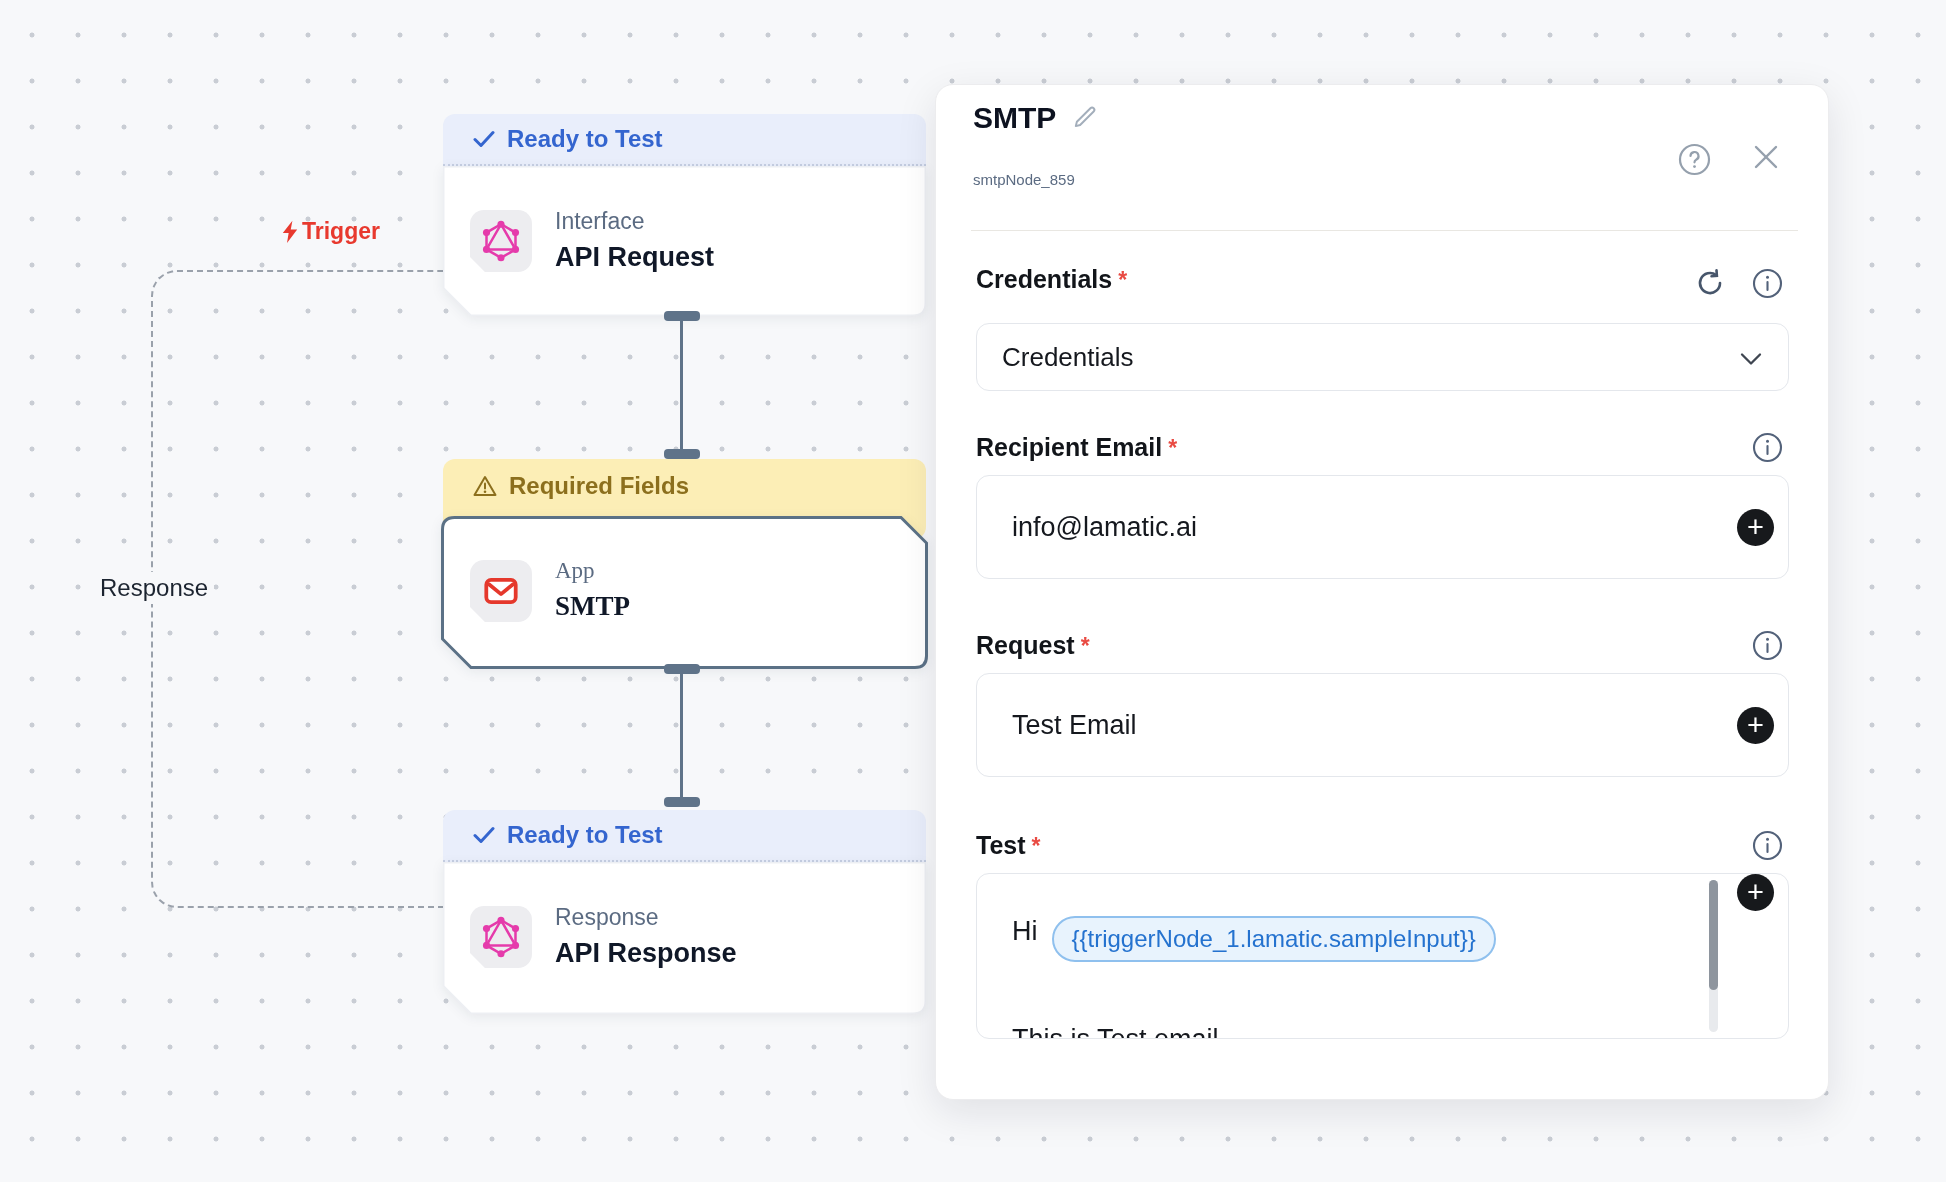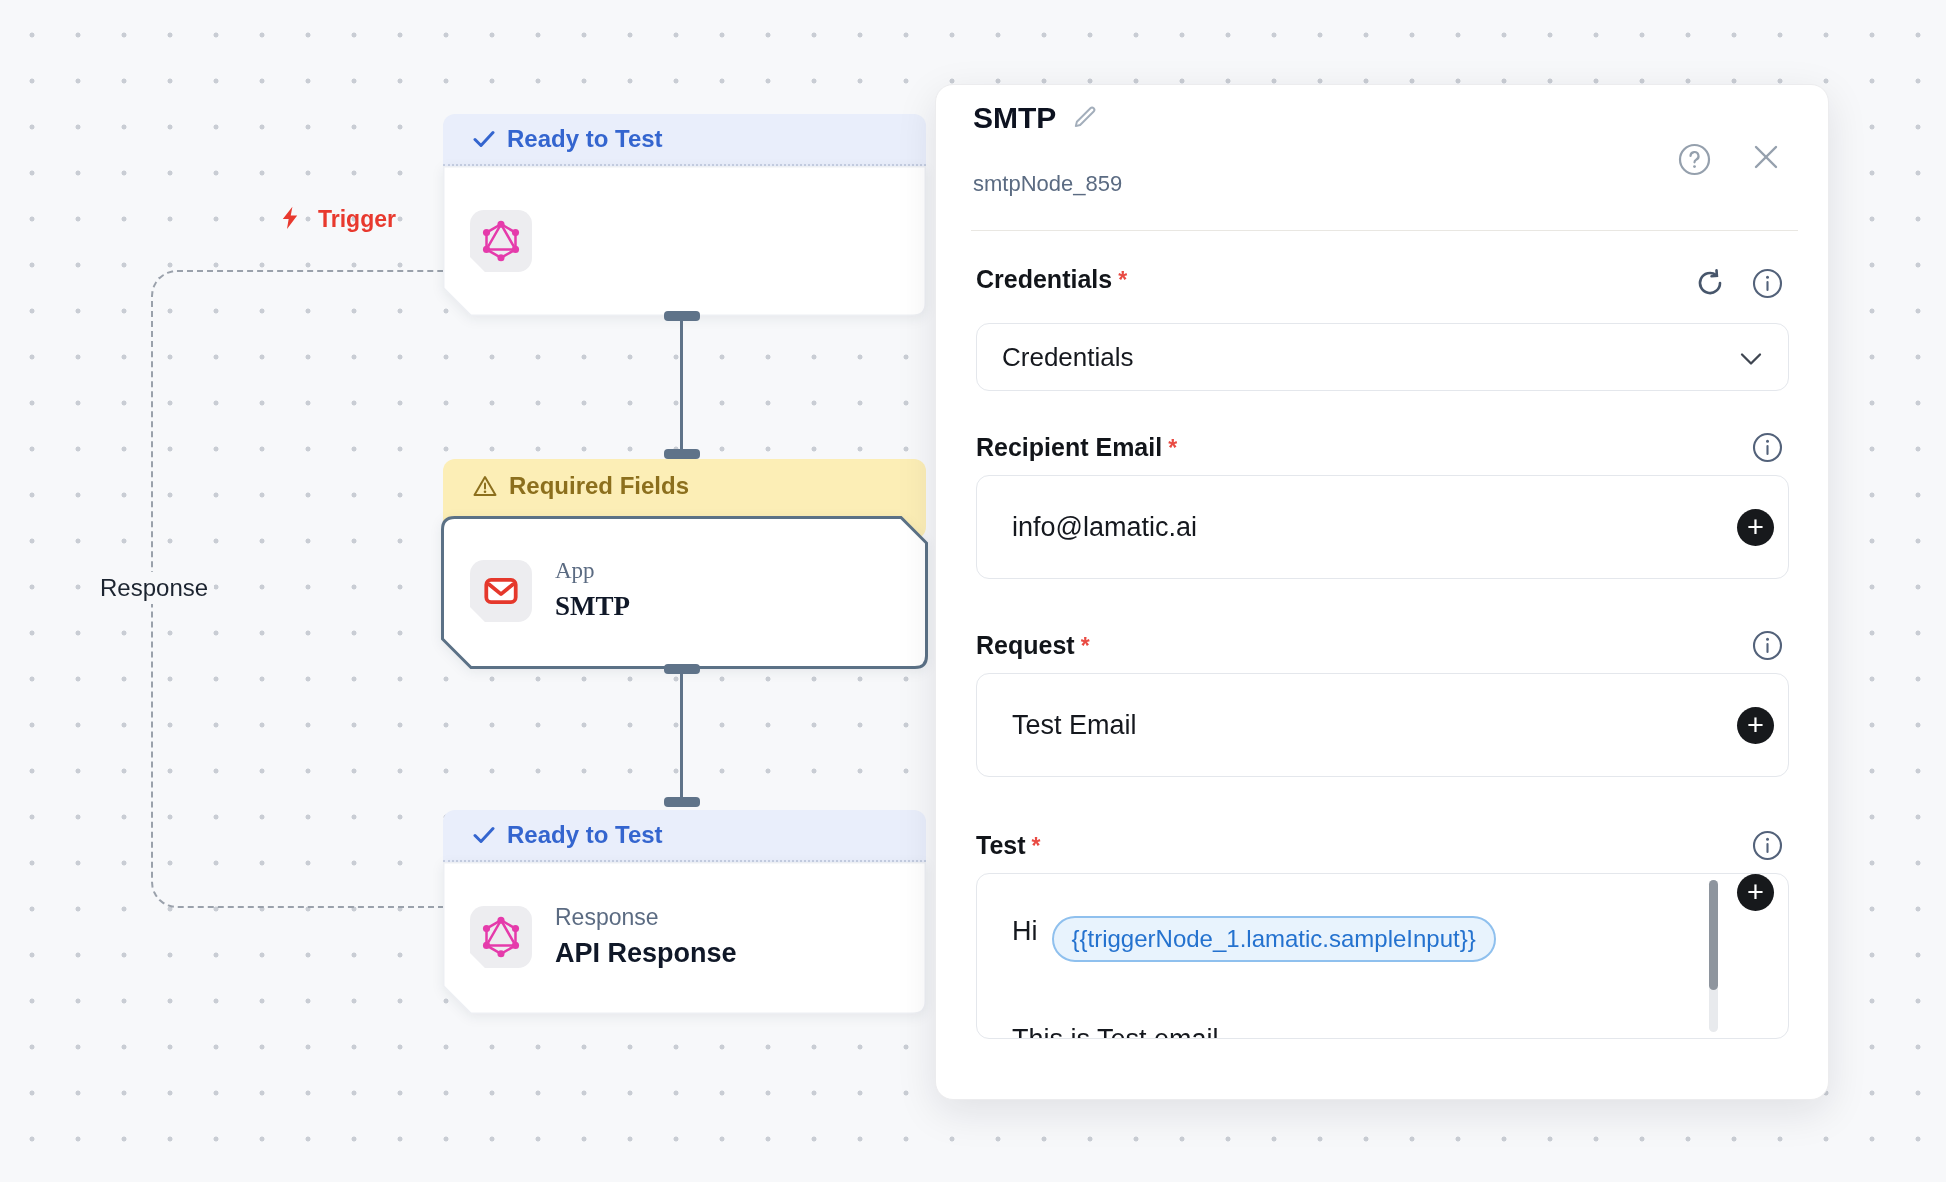--- a/index.html
+++ b/index.html
@@ -17,22 +17,22 @@
 
   
   .loop {
     position:absolute; left:151px; top:270px; width:292px; height:638px;
     border-left:2.5px dashed #9aa1ab;
     border-top:2.5px dashed #9aa1ab;
     border-bottom:2.5px dashed #9aa1ab;
     border-radius:26px 0 0 26px;
   }
   .trigger-label {
-    position:absolute; left:280px; top:206px;
-    display:flex; gap:18px;
+    position:absolute; left:280px; top:218px;
+    display:flex; align-items:center; gap:2px;
     color:#e8392e; font-size:23px; font-weight:700;
   }
   .response-label {
     position:absolute; left:94px; top:572px;
     background:#f7f8fa; padding:2px 6px;
     color:#1c2430; font-size:24px;
   }
 
   
   .node { position:absolute; left:443px; width:483px; }
@@ -59,21 +59,21 @@
   .handle { position:absolute; width:36px; height:10px; background:#5f7389; border-radius:4px; left:664px; }
   .conn-line { position:absolute; width:3px; background:#5f7389; left:680px; }
 
   
   .panel {
     position:absolute; left:935px; top:84px; width:894px; height:1016px;
     background:#ffffff; border:1px solid #ececee; border-radius:18px;
     box-shadow:0 12px 40px rgba(15,23,42,.10);
   }
   .panel-title { position:absolute; left:37px; top:16px; font-size:30px; font-weight:700; color:#0d1220; display:flex; align-items:center; gap:16px;}
-  .panel-subtitle { position:absolute; left:37px; top:86px; font-size:22px; color:#5b6b82; }
+  .panel-subtitle { position:absolute; left:37px; top:86px; font-size:15px; color:#5b6b82; }
   .icon-btn { position:absolute; width:36px; height:36px; display:flex; align-items:center; justify-content:center; color:#95a0ad; cursor:pointer;}
   .help-btn { left:740px; top:56px; }
   .close-btn { left:812px; top:54px; font-size:32px; font-weight:300;}
   .divider { position:absolute; left:35px; top:145px; width:827px; height:1px; background:#e9e7e2; }
 
   .field-label { position:absolute; left:40px; font-size:25px; font-weight:600; color:#12151a; }
   .req { color:#e94b43; margin-left:6px; font-size:23px; }
   .row-icon { position:absolute; width:32px; height:32px; display:flex; align-items:center; justify-content:center; }
 
   .input-box {
@@ -141,20 +141,24 @@
           <g fill="#e53bab">
             <circle cx="20" cy="4" r="3.4"></circle>
               <circle cx="33.8" cy="12" r="3.4"></circle>
               <circle cx="33.8" cy="28" r="3.4"></circle>
             <circle cx="20" cy="36" r="3.4"></circle>
               <circle cx="6.2" cy="28" r="3.4"></circle>
               <circle cx="6.2" cy="12" r="3.4"></circle>
           </g>
         </svg>
       </div>
+      <div class="card-text">
+        <span class="cat">Interface</span>
+        <span class="node-title">API Request</span>
+      </div>
     </div>
   </div>
 
   <div class="conn-line" style="top:318px; height:134px;"></div>
   <div class="handle" style="top:311px;"></div>
   <div class="handle" style="top:449px;"></div>
 
   <div class="node" style="top:459px; height:164px;">
     <div class="badge warning" style="height:80px; border-radius:12px 12px 12px 0; align-items:flex-start; padding-top:13px;">
       <span style="display:flex; margin-top:3px;">

